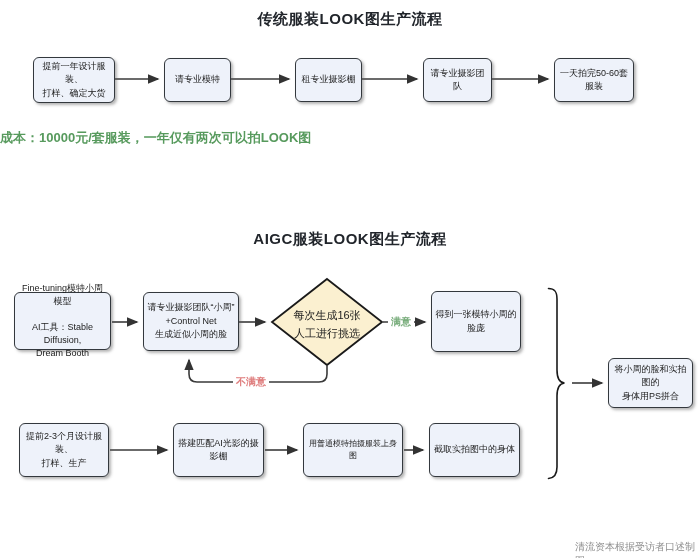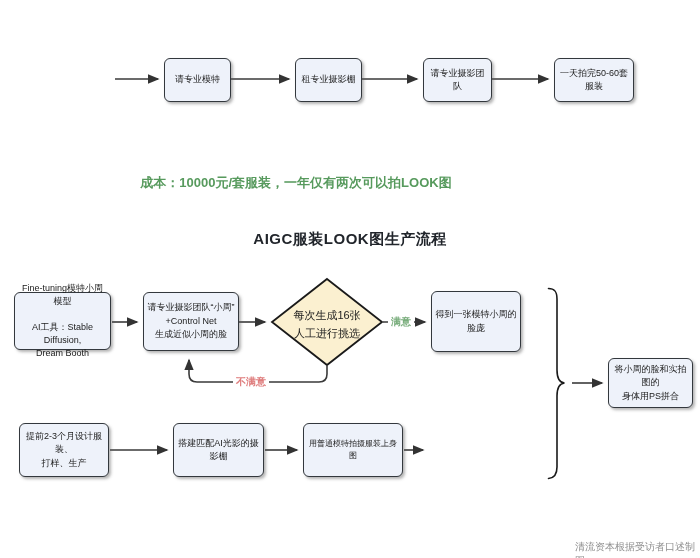--- a/index.html
+++ b/index.html
@@ -5,22 +5,22 @@
   html,body{margin:0;padding:0;background:#fff;}
   body{font-family:"Liberation Sans","DejaVu Sans",sans-serif;}
   #canvas{position:relative;width:700px;height:558px;background:#ffffff;overflow:hidden;}
   #overlay{position:absolute;left:0;top:0;width:700px;height:558px;pointer-events:none;}
 
   .sec-title{
     position:absolute;left:0;width:700px;text-align:center;
     font-size:15px;font-weight:bold;color:var(--c-title,#21252b);letter-spacing:.5px;
   }
   .cost-note{
-    position:absolute;left:0;width:592px;text-align:center;
-    font-size:13px;font-weight:bold;color:var(--c-green,#579a5d);margin-top:45px;
+    position:absolute;left:0;width:592px;
+    font-size:13px;font-weight:bold;color:var(--c-green,#579a5d);
   }
   .box{
     position:absolute;box-sizing:border-box;
     background:var(--c-box-fill,#eef2fa);
     border:1.5px solid var(--c-box-border,#33383d);
     border-radius:6px;
     box-shadow:2px 2px 3px rgba(90,90,90,.45);
     display:flex;align-items:center;justify-content:center;
     text-align:center;font-size:9px;line-height:1.5;color:#1b1b1b;
     white-space:pre-line;padding:2px 3px;
@@ -70,21 +70,24 @@
       <line x1="265" y1="450" x2="297" y2="450" marker-end="url(#ah)"></line>
       <line x1="404" y1="450" x2="423" y2="450" marker-end="url(#ah)"></line>
     </g>
 
     <polygon points="327,279 382,322 327,365 272,322" fill="#fbf0d0" stroke="#1a1a1a" stroke-width="1.8"></polygon>
 
     <path d="M548.5,288.5 C555,288.5 557,292 557,299 L557,370 C557,377 559,382.5 564.5,383
              C559,383.5 557,389 557,396 L557,467 C557,474 555,478 548.5,478.5" fill="none" stroke="#1a1a1a" stroke-width="1.6" stroke-linecap="round"></path>
   </svg>
 
+  <div class="sec-title" style="top:10px">传统服装LOOK图生产流程</div>
 
+  <div class="box" style="left:33px;top:57px;width:82px;height:46px">提前一年设计服装、
+打样、确定大货</div>
   <div class="box" style="left:164px;top:58px;width:67px;height:44px">请专业模特</div>
   <div class="box" style="left:295px;top:58px;width:67px;height:44px">租专业摄影棚</div>
   <div class="box" style="left:423px;top:58px;width:69px;height:44px">请专业摄影团队</div>
   <div class="box" style="left:554px;top:58px;width:80px;height:44px">一天拍完50-60套服装</div>
 
   <div class="cost-note" style="top:129px">成本：10000元/套服装，一年仅有两次可以拍LOOK图</div>
 
   <div class="sec-title" style="top:230px">AIGC服装LOOK图生产流程</div>
 
   <div class="box" style="left:14px;top:292px;width:97px;height:58px;line-height:1.45">Fine-tuning模特小周模型
@@ -103,16 +106,17 @@
 
   <div class="box" style="left:608px;top:358px;width:85px;height:50px">将小周的脸和实拍图的
 身体用PS拼合</div>
 
   <div class="box" style="left:431px;top:291px;width:90px;height:61px">得到一张模特小周的脸庞</div>
 
   <div class="box" style="left:19px;top:423px;width:90px;height:54px">提前2-3个月设计服装、
 打样、生产</div>
   <div class="box" style="left:173px;top:423px;width:91px;height:54px">搭建匹配AI光影的摄影棚</div>
   <div class="box small" style="left:303px;top:423px;width:100px;height:54px">用普通模特拍摄服装上身图</div>
+  <div class="box" style="left:429px;top:423px;width:91px;height:54px">截取实拍图中的身体</div>
 
 
   <div class="credit" style="left:575px;top:540px">清流资本根据受访者口述制图</div>
 </div>
 
 </body></html>

